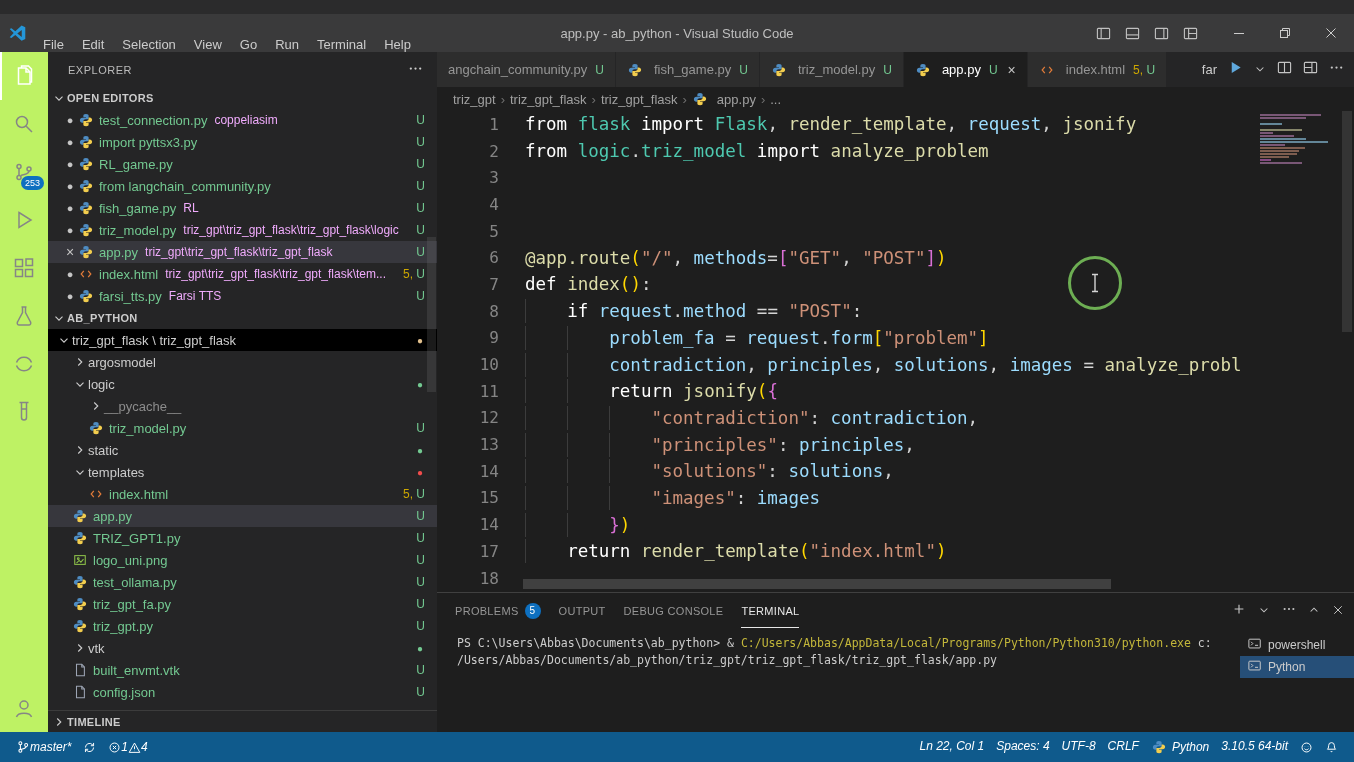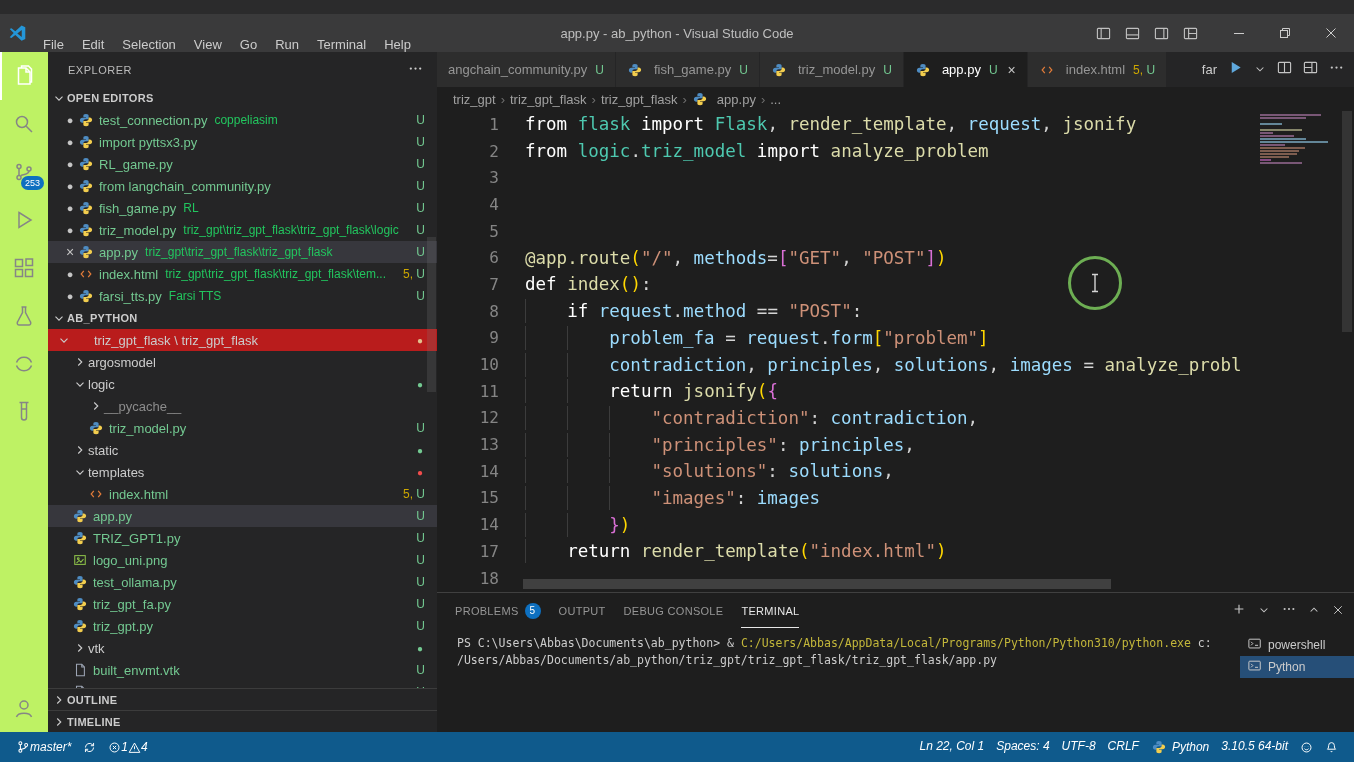--- a/index.html
+++ b/index.html
@@ -44,24 +44,24 @@
   .row22 { height:22px; display:flex; align-items:center; cursor:pointer; white-space:nowrap; }
   .oe-row { padding-left:14px; }
   .oe-row.active { background:#37373d; }
   .oe-mod { width:16px; flex:none; text-align:center; color:#c5c5c5; font-size:11px; }
   .oe-mod.x { font-size:14px; }
   .ficon { width:16px; height:16px; flex:none; margin-right:5px; display:inline-flex; align-items:center; justify-content:center; }
   .ficon svg { width:14px; height:14px; }
   .fname { color:var(--untracked,#73c991); }
   .fname.plain { color:#cccccc; }
   .fname.muted { color:#8c8c8c; }
-  .fdesc { color:#22c55e; margin-left:7px; font-size:12px; overflow:hidden; text-overflow:ellipsis; flex:1; min-width:0; }
+  .fdesc { color:#f0abfc; margin-left:7px; font-size:12px; overflow:hidden; text-overflow:ellipsis; flex:1; min-width:0; }
   .fbadge { margin-left:auto; padding-right:12px; color:var(--untracked,#73c991); font-size:12px; flex:none; }
   .bwarn { color:var(--warning,#cca700); }
-  .tree-row.sticky { background:#b91c1c;gap:22px; }
+  .tree-row.sticky { background:#000000; }
   .tree-row.selected { background:#37373d; }
   .chev { width:16px; flex:none; color:#cccccc; display:inline-flex; align-items:center; justify-content:center; }
   .gitdot { margin-left:auto; padding-right:14px; font-size:10px; flex:none; }
   .sidebar-foot { flex:none; }
   .sidebar-foot .section-header { border-top:1px solid #3c3c3c; }
   .sb-scrollthumb { position:absolute; right:1px; top:185px; width:9px; height:155px; background:rgba(121,121,121,.22); }
 
   
   .editor-region { flex:1; display:flex; flex-direction:column; min-width:0; background:#1e1e1e; }
   .tabbar { height:35px; flex:none; background:#252526; display:flex; align-items:stretch; min-width:0; }
@@ -545,28 +545,20 @@
               <svg viewBox="0 0 16 16" fill="none" stroke="#9da5b4" stroke-width="1.2">
                 <path d="M4 1.5h6l3 3v10H4z"></path>
                 <path d="M10 1.5v3h3"></path>
               </svg>
             </span>
             <span class="fname">config.json</span>
             <span class="fbadge">U</span>
           </div>
         </div>
       <div class="sidebar-foot">
-        <div class="section-header">
-          <span class="chev">
-              <svg width="14" height="14" viewBox="0 0 16 16" fill="none" stroke="currentColor" stroke-width="1.3">
-                <path d="M6 4l4 4-4 4"></path>
-              </svg>
-            </span>
-          <span>OUTLINE</span>
-        </div>
         <div class="section-header">
           <span class="chev">
               <svg width="14" height="14" viewBox="0 0 16 16" fill="none" stroke="currentColor" stroke-width="1.3">
                 <path d="M6 4l4 4-4 4"></path>
               </svg>
             </span>
           <span>TIMELINE</span>
         </div>
       </div>
       <div class="sb-scrollthumb"></div>

